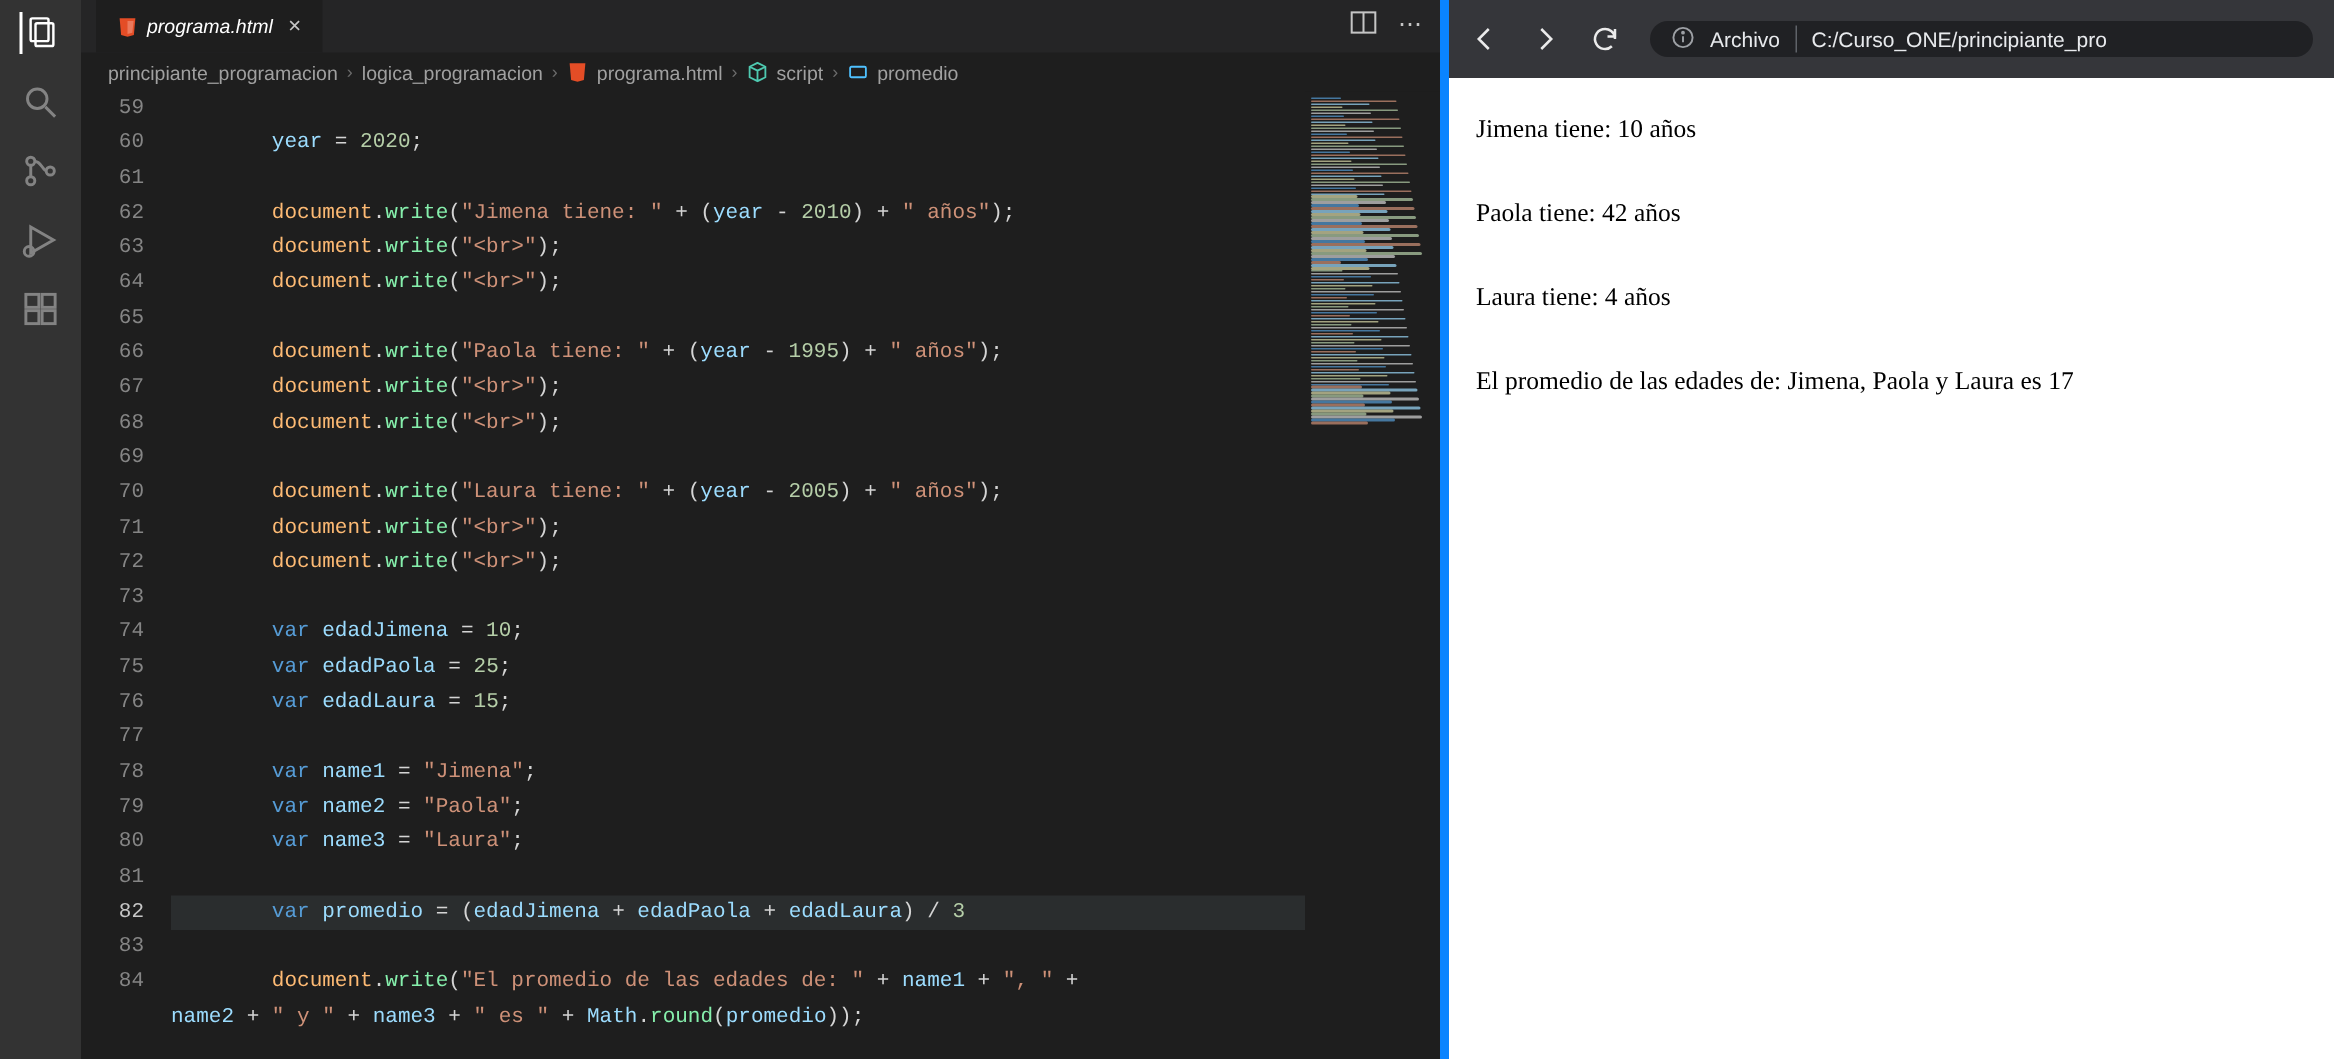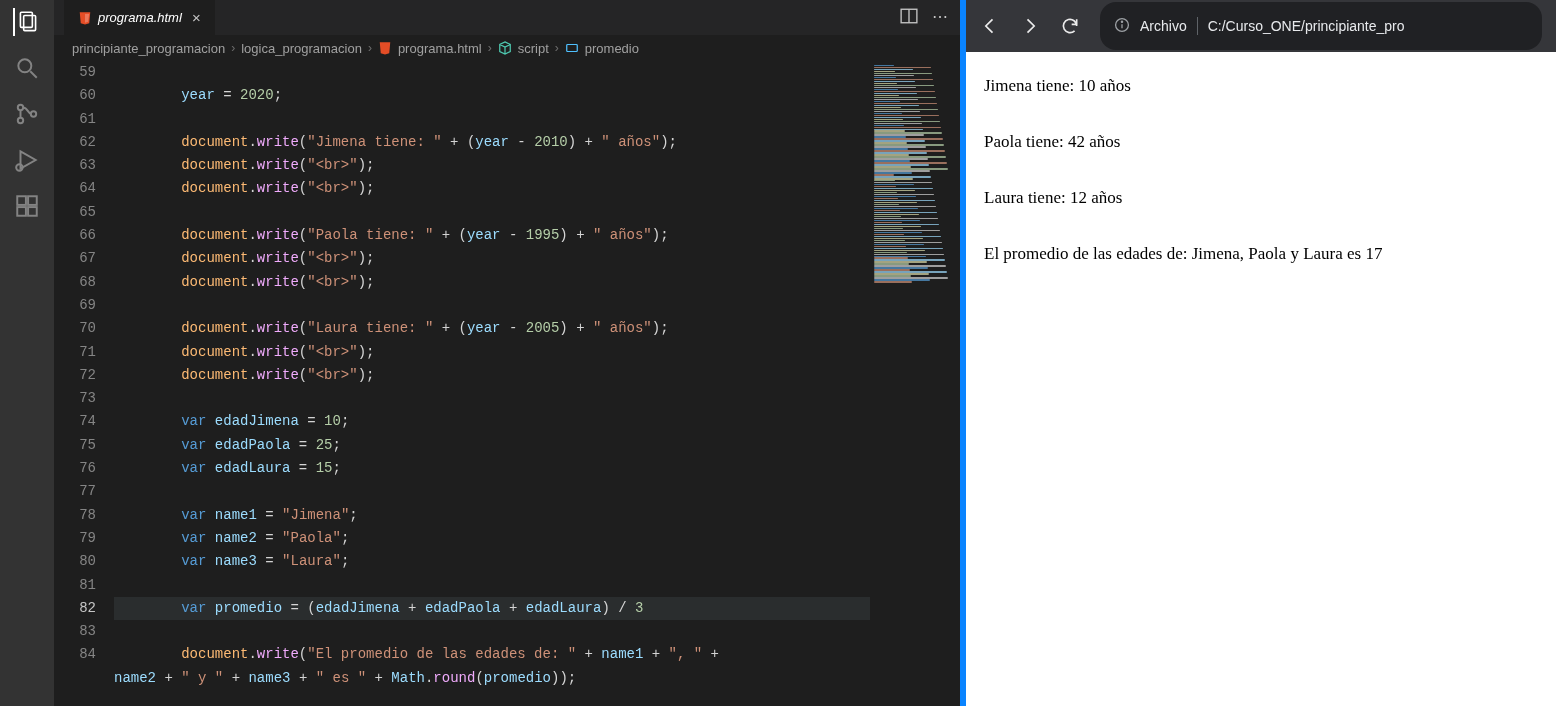--- a/index.html
+++ b/index.html
@@ -121,21 +121,21 @@
 .code .line { height: 23.3px; }
 .code .line.hl { background: #2a2d2e; }
 .minimap {
   width: 90px;
   background: #1e1e1e;
   position: relative;
   padding: 4px;
 }
 .mini-block { height: 1.4px; margin-bottom: 0.6px; border-radius: 1px; }
 .t-var { color: #9cdcfe; }
-.t-fn  { color: #f0abfc; }
+.t-fn  { color: #86efac; }
 .t-key { color: #569cd6; }
 .t-str { color: #ce9178; }
 .t-num { color: #b5cea8; }
 .t-pun { color: #d4d4d4; }
 .t-obj { color: #fdba74; }
 
 
 .divider {
   width: 6px;
   background: #0a84ff;
@@ -161,21 +161,21 @@
   opacity: 0.9;
   cursor: pointer;
   display: flex;
   align-items: center;
   justify-content: center;
 }
 .addr {
   flex: 1;
   background: #202124;
   border-radius: 16px;
-  height: 48px;
+  height: 24px;
   display: flex;
   align-items: center;
   gap: 10px;
   padding: 0 14px;
   color: #e8eaed;
   font-size: 14px;
   overflow: hidden;
 }
 .addr .info-icon { opacity: 0.8; }
 .addr .divline { width: 1px; height: 18px; background: #5f6368; }
@@ -457,17 +457,17 @@
       <span>Archivo</span>
       <span class="divline"></span>
       <span style="white-space:nowrap;">C:/Curso_ONE/principiante_pro</span>
     </div>
   </div>
   <div class="browser-body">
     <p>Jimena tiene: 10 años</p>
     <div class="spacer"></div>
     <p>Paola tiene: 42 años</p>
     <div class="spacer"></div>
-    <p>Laura tiene: 12 años</p>
+    <p>Laura tiene: 4 años</p>
     <div class="spacer"></div>
     <p>El promedio de las edades de: Jimena, Paola y Laura es 17</p>
   </div>
 </div>
 
 </body></html>

